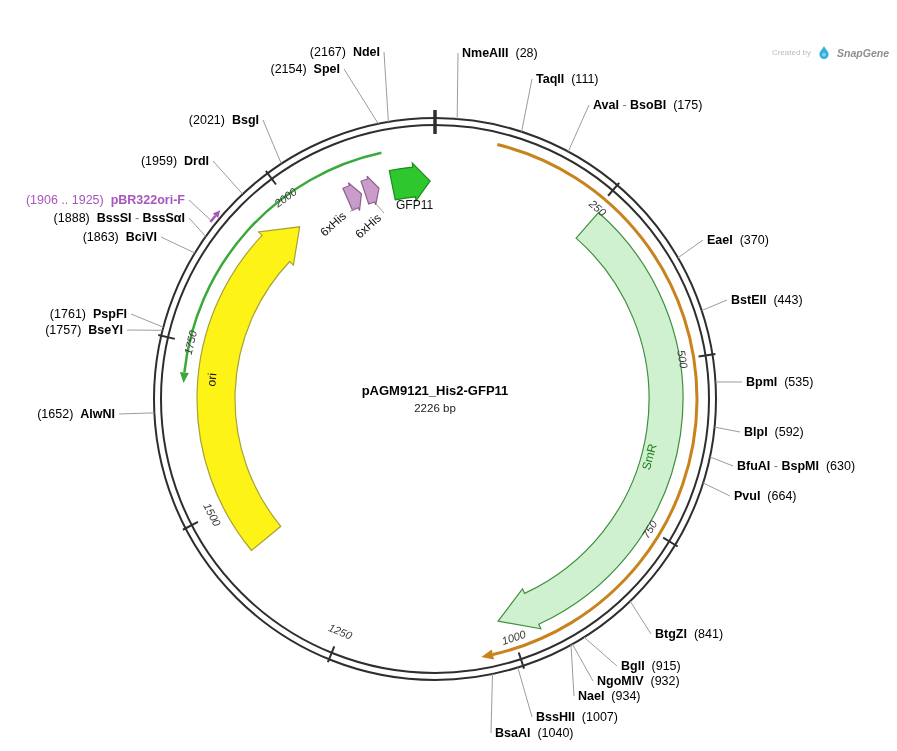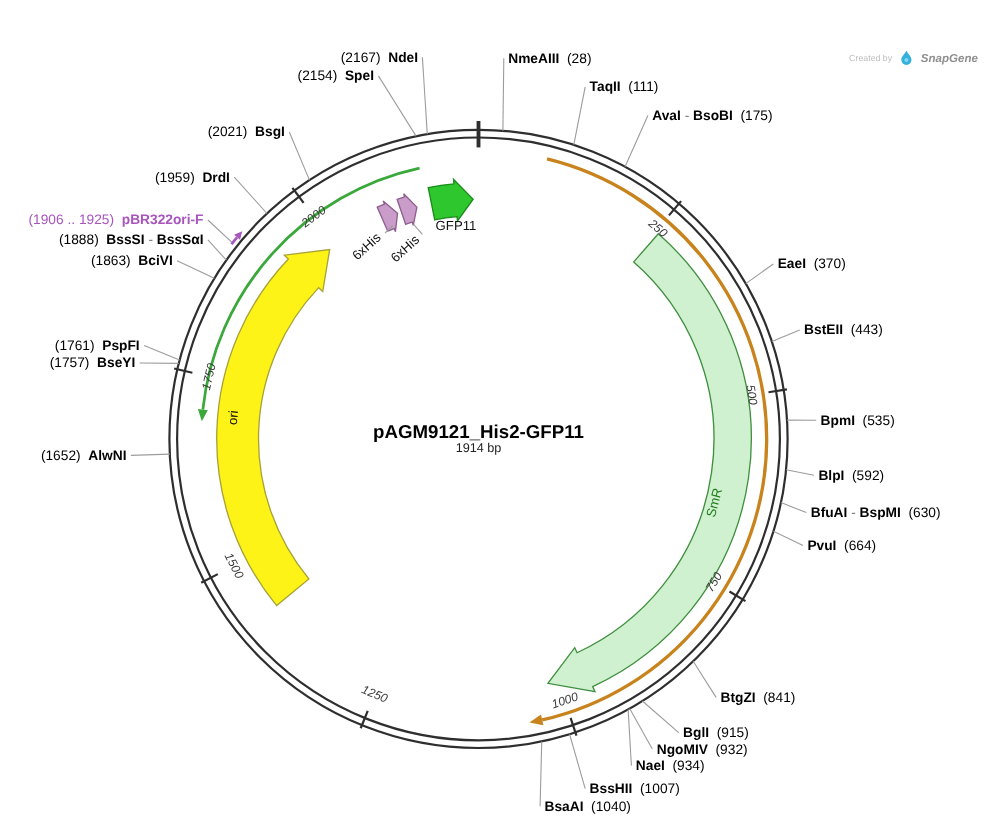--- a/index.html
+++ b/index.html
@@ -7,21 +7,21 @@
   .canvas{position:relative;width:897px;height:751px;background:#fff;overflow:hidden;}
   .canvas > svg{position:absolute;left:0;top:0;}
   .enzyme{font-size:12.5px;fill:#000;}
   .enzyme .name{font-weight:bold;}
   .enzyme .sep{fill:#777;}
   .enzyme.primer tspan{fill:#A855BE;}
   .tick-label{font-size:11px;font-style:italic;fill:#3A3A3A;}
   .callout{stroke:#9C9C9C;stroke-width:1;fill:none;}
   .feature-label{font-size:12px;}
   .title{position:absolute;left:435px;top:383px;transform:translateX(-50%);
-         font-weight:bold;font-size:17px;color:#000;white-space:nowrap;}
+         font-weight:bold;font-size:13px;color:#000;white-space:nowrap;}
   .subtitle{position:absolute;left:435px;top:402px;transform:translateX(-50%);
          font-size:11.5px;color:#222;white-space:nowrap;}
   .credit{position:absolute;top:4px;right:8px;display:flex;align-items:center;gap:8px;margin-top:42px;}
   .credit-prefix{font-size:8px;color:#BDBDBD;}
   .credit-brand{font-size:10.5px;color:#8F8F8F;font-weight:bold;font-style:italic;}
   .logo{width:10px;height:13px;display:block;}
 </style>
 </head>
 <body>
 
@@ -200,21 +200,21 @@
         <line x1="350" y1="212" x2="357" y2="205" class="callout"></line>
         <text x="347" y="217" class="feature-label" fill="#111111" text-anchor="end" transform="rotate(-42 347 217)">6xHis</text>
       </g>
       <g>
         <line x1="384" y1="213" x2="376" y2="204" class="callout"></line>
         <text x="382" y="219" class="feature-label" fill="#111111" text-anchor="end" transform="rotate(-42 382 219)">6xHis</text>
       </g>
     </svg>
 
   <div class="title">pAGM9121_His2-GFP11</div>
-  <div class="subtitle">1914 bp</div>
+  <div class="subtitle">2226 bp</div>
 
   <div class="credit">
     <span class="credit-prefix">Created by</span>
     <svg class="logo" viewBox="0 0 10 14">
       <path d="M5 0 C7 4 10 6 10 9 A5 5 0 1 1 0 9 C0 6 3 4 5 0 Z" fill="#35B0DE"></path>
       <circle cx="5" cy="9.2" r="2" fill="#7FD6F2"></circle>
     </svg>
     <span class="credit-brand">SnapGene</span>
   </div>
 </div>

